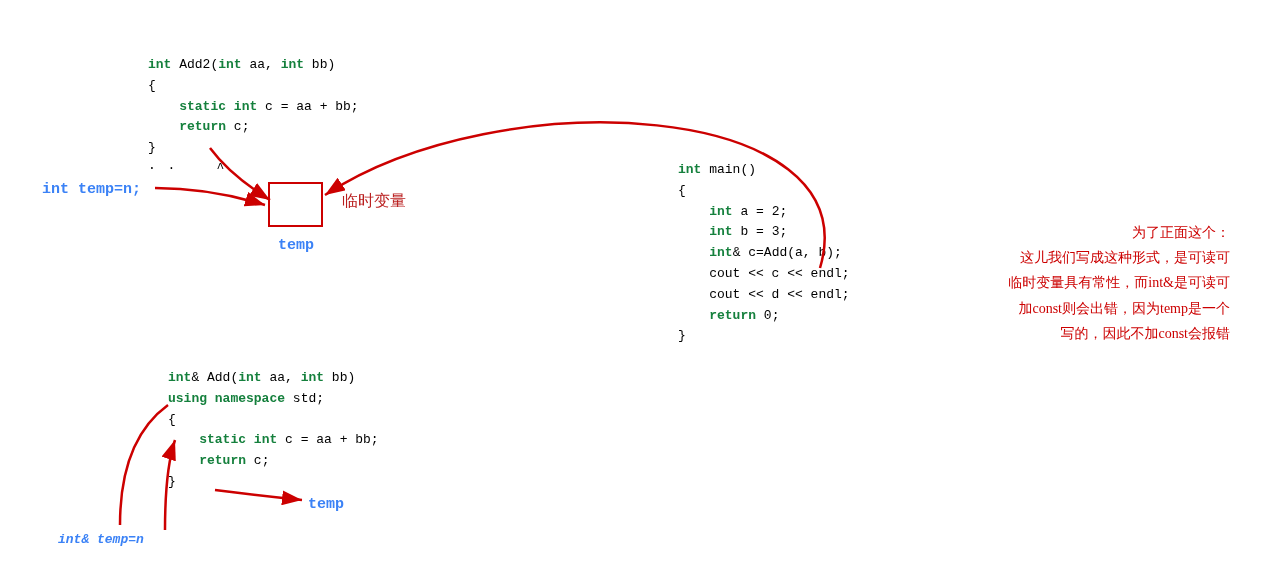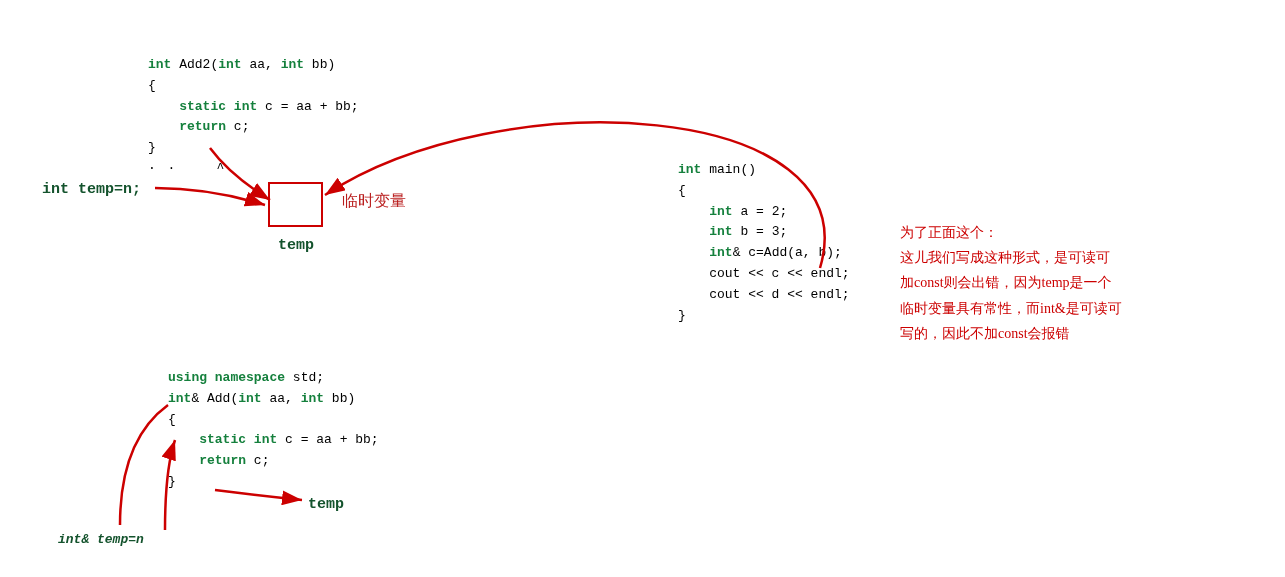--- a/index.html
+++ b/index.html
@@ -13,26 +13,27 @@
     }
 
     .code-block {
       position: absolute;
       font-size: 13px;
       line-height: 1.6;
       color: #000;
     }
 
     .kw { color: #15803d; font-weight: bold; }
-    .red-text { color: #14532d; font-weight: bold; }
+    .red-text { color: #3b82f6; font-weight: bold; }
     .chinese-text {
       font-family: 'SimSun', 'STSong', serif;
       color: #cc0000;
       font-size: 14px;
       line-height: 1.8;
+      text-align: right;
     }
 
     svg.arrows {
       position: absolute;
       top: 0;
       left: 0;
       width: 1285px;
       height: 577px;
       pointer-events: none;
     }
@@ -65,41 +66,42 @@
 <div class="red-text" style="position:absolute; left:278px; top:237px; font-size:15px;">temp</div>
 
 <div class="code-block" style="left:638px; top:160px;margin-left:40px;">
   <div><span class="kw">int</span> main()</div>
   <div>{</div>
   <div>&nbsp;&nbsp;&nbsp;&nbsp;<span class="kw">int</span> a = 2;</div>
   <div>&nbsp;&nbsp;&nbsp;&nbsp;<span class="kw">int</span> b = 3;</div>
   <div>&nbsp;&nbsp;&nbsp;&nbsp;<span class="kw">int</span>&amp; c=Add(a, b);</div>
   <div>&nbsp;&nbsp;&nbsp;&nbsp;cout &lt;&lt; c &lt;&lt; endl;</div>
   <div>&nbsp;&nbsp;&nbsp;&nbsp;cout &lt;&lt; d &lt;&lt; endl;</div>
+  <div>&nbsp;&nbsp;&nbsp;&nbsp;<span class="kw">return</span> 0;</div>
   <div>}</div>
 </div>
 
 <div class="code-block" style="left:168px; top:368px;">
+  <div><span class="kw">int</span>&amp; Add(<span class="kw">int</span> aa, <span class="kw">int</span> bb)</div>
   <div><span class="kw">using namespace</span> std;</div>
-  <div><span class="kw">int</span>&amp; Add(<span class="kw">int</span> aa, <span class="kw">int</span> bb)</div>
   <div>{</div>
   <div>&nbsp;&nbsp;&nbsp;&nbsp;<span class="kw">static int</span> c = aa + bb;</div>
   <div>&nbsp;&nbsp;&nbsp;&nbsp;<span class="kw">return</span> c;</div>
   <div>}</div>
 </div>
 
 <div class="code-block red-text" style="left:58px; top:530px; font-size:13px;font-style:italic;">int&amp; temp=n</div>
 
 <div class="red-text" style="position:absolute; left:308px; top:496px; font-size:15px;">temp</div>
 
 <div class="chinese-text" style="position:absolute; left:900px; top:220px; width:330px;">
   <div>为了正面这个：</div>
   <div>这儿我们写成这种形式，是可读可</div>
+  <div>临时变量具有常性，而int&amp;是可读可</div>
   <div>加const则会出错，因为temp是一个</div>
-  <div>临时变量具有常性，而int&amp;是可读可</div>
   <div>写的，因此不加const会报错</div>
 </div>
 
 <svg class="arrows">
   <defs>
     <marker id="arrowhead-red" markerWidth="8" markerHeight="6" refX="8" refY="3" orient="auto">
       <polygon points="0 0, 8 3, 0 6" fill="#cc0000"></polygon>
     </marker>
   </defs>
 

